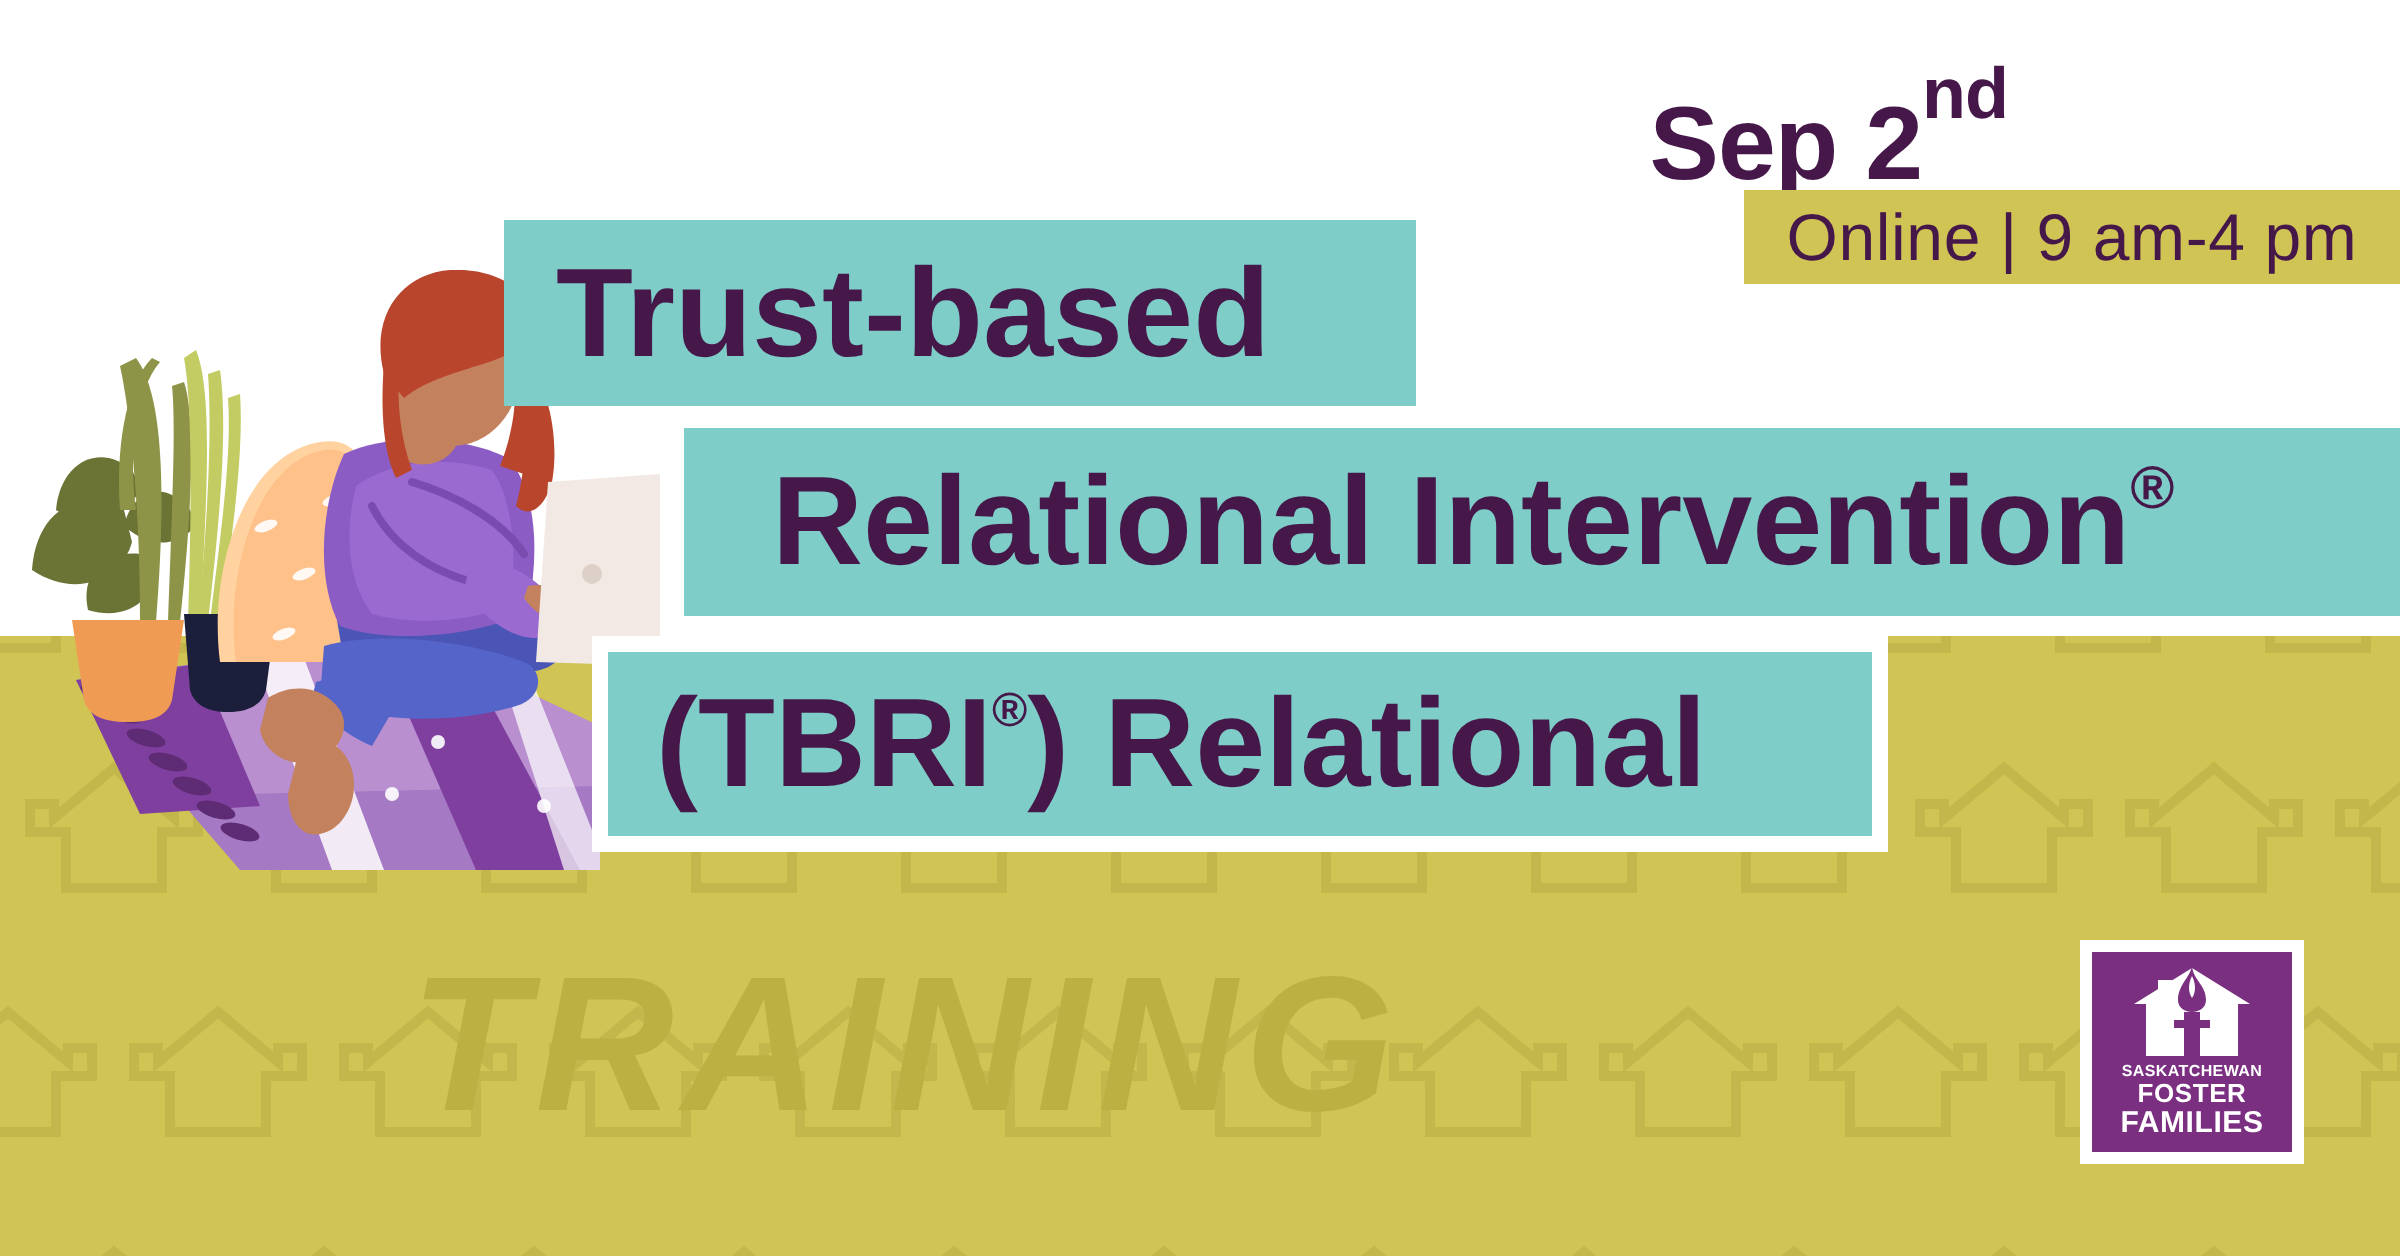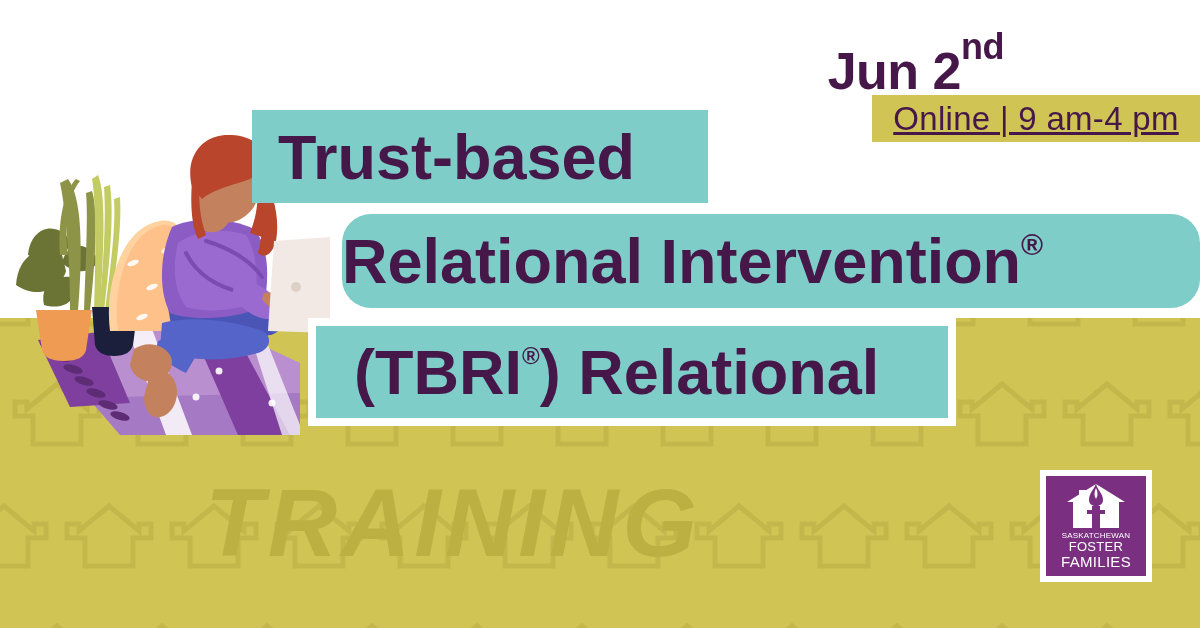--- a/index.html
+++ b/index.html
@@ -59,26 +59,26 @@
     white-space:nowrap;
   }
   .band-1{
     left:252px;top:110px;width:456px;height:93px;
     padding-left:26px;
     font-size:63px;
     text-align:right;
   }
   .band-2{
     left:342px;top:214px;width:858px;height:94px;
+    padding-left:44px;
     font-size:63px;
-    border-radius:29px;
   }
   .band-3{
-    left:308px;top:318px;width:648px;height:108px;
-    padding-left:38px;
+    left:296px;top:318px;width:648px;height:108px;
+    padding-left:24px;
     font-size:63px;
     border:8px solid #ffffff;
     border-left-width:8px;
   }
   .reg{
     font-size:30px;
     vertical-align:super;
     line-height:0;
     position:relative;
     top:-16px;
@@ -112,21 +112,20 @@
     left:872px;top:95px;width:328px;height:47px;
     background:#d0c455;
     display:flex;align-items:center;justify-content:center;
   }
   .time-band span{
     font-size:33px;
     color:#46184a;
     font-weight:normal;
     white-space:nowrap;
     letter-spacing:0.3px;
-    text-decoration:underline;
   }
 
   
   .logo{
     position:absolute;
     left:1040px;top:470px;width:112px;height:112px;
     background:#ffffff;
     padding:6px;
     box-sizing:border-box;
   }
@@ -135,21 +134,21 @@
     background:#7a2f80;
     display:flex;flex-direction:column;
     align-items:center;justify-content:flex-start;
     padding-top:6px;box-sizing:border-box;
   }
   .logo-mark{width:62px;height:48px;}
   .logo-lines{
     margin-top:2px;
     text-align:center;
     color:#ffffff;
-    font-weight:normal;
+    font-weight:bold;
     line-height:1.05;
     font-family:"Liberation Sans", sans-serif;
   }
   .logo-l1{font-size:8px;letter-spacing:0.2px;}
   .logo-l2{font-size:13px;letter-spacing:0.3px;}
   .logo-l3{font-size:15px;letter-spacing:0.3px;}
 </style>
 </head>
 <body>
 
@@ -314,21 +313,21 @@
       <span class="reg">®</span>
   </div>
 
   <div class="band band-3">
     <span>(TBRI</span>
       <span class="reg-small">®</span>
       <span>) Relational</span>
   </div>
 
   <div class="date-head">
-    <span>Jun 2</span><span class="sup">nd</span>
+    <span>Sep 2</span><span class="sup">nd</span>
   </div>
 
   <div class="time-band">
     <span>Online | 9 am-4 pm</span>
   </div>
 
   <div class="logo">
     <div class="logo-inner">
       <svg class="logo-mark" viewBox="0 0 62 48">
         <path d="M8 46 L8 20 L2 20 L31 2 L60 20 L54 20 L54 46 Z" fill="#ffffff"></path>

